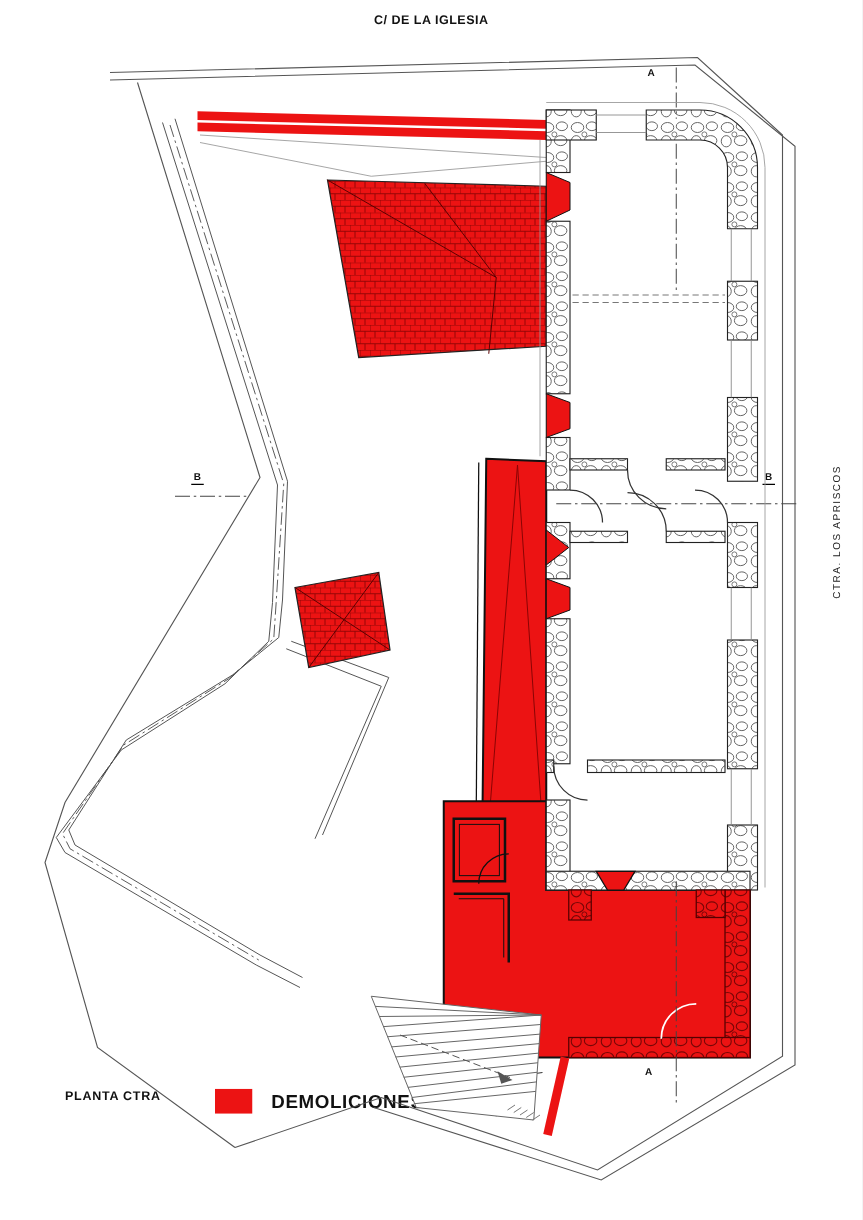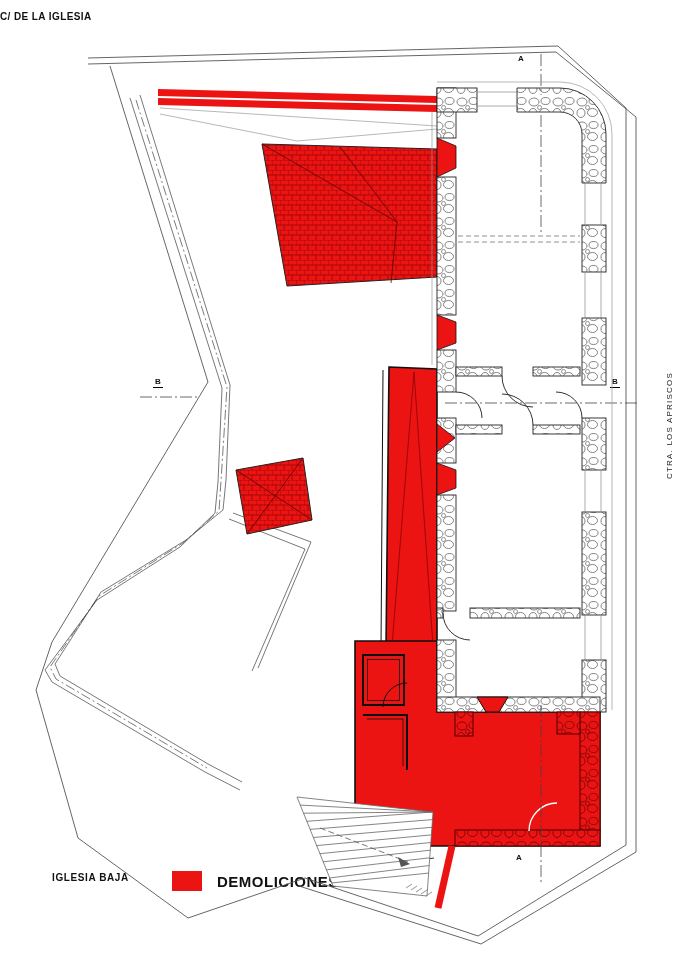--- a/index.html
+++ b/index.html
@@ -2,41 +2,41 @@
 <html><head>
 <meta charset="utf-8">
 <style>
   html,body{margin:0;padding:0;background:#e9e9e9;}
   .sheet{
     position:relative;width:690px;height:976px;background:#ffffff;
     font-family:"Liberation Sans", sans-serif;color:#111;overflow:hidden;
     margin:0 auto;
   }
   .lbl{position:absolute;white-space:nowrap;}
-  .street-top{left:0;right:0;top:11px;font-size:10px;font-weight:bold;letter-spacing:.4px;}
+  .street-top{left:0;right:0;top:11px;text-align:center;font-size:10px;font-weight:bold;letter-spacing:.4px;}
   .road-right{right:16px;top:372px;writing-mode:vertical-rl;transform:rotate(180deg);font-size:8px;letter-spacing:1.2px;color:#222;}
   .plan-name{left:52px;top:872px;font-size:10px;font-weight:bold;letter-spacing:.6px;}
   .legend{position:absolute;left:172px;top:871px;display:flex;align-items:center;}
   .legend-text{font-size:15px;font-weight:bold;margin-left:15px;letter-spacing:.5px;}
   .marker{position:absolute;font-size:8px;font-weight:bold;line-height:1;}
   .marker.b{border-bottom:1px solid #000;padding:0 2px 1px;}
   .a-top{left:518px;top:55px;}
   .a-bottom{left:516px;top:854px;}
   .b-left{left:153px;top:378px;}
   .b-right{left:610px;top:378px;}
   svg.drawing{position:absolute;left:0;top:0;}
 </style>
 </head>
 <body>
 
 <div class="sheet">
 
   <div class="lbl street-top">C/ DE LA IGLESIA</div>
   <div class="lbl road-right">CTRA. LOS APRISCOS</div>
-  <div class="lbl plan-name">IGLESIA BAJA</div>
+  <div class="lbl plan-name">PLANTA CTRA</div>
 
   <div class="legend">
     <svg width="30" height="20">
       <rect x="0" y="0" width="30" height="20" fill="#EC1313"></rect>
     </svg>
     <span class="legend-text">DEMOLICIONES</span>
   </div>
 
   <div class="marker a a-top">A</div>
   <div class="marker a a-bottom">A</div>

